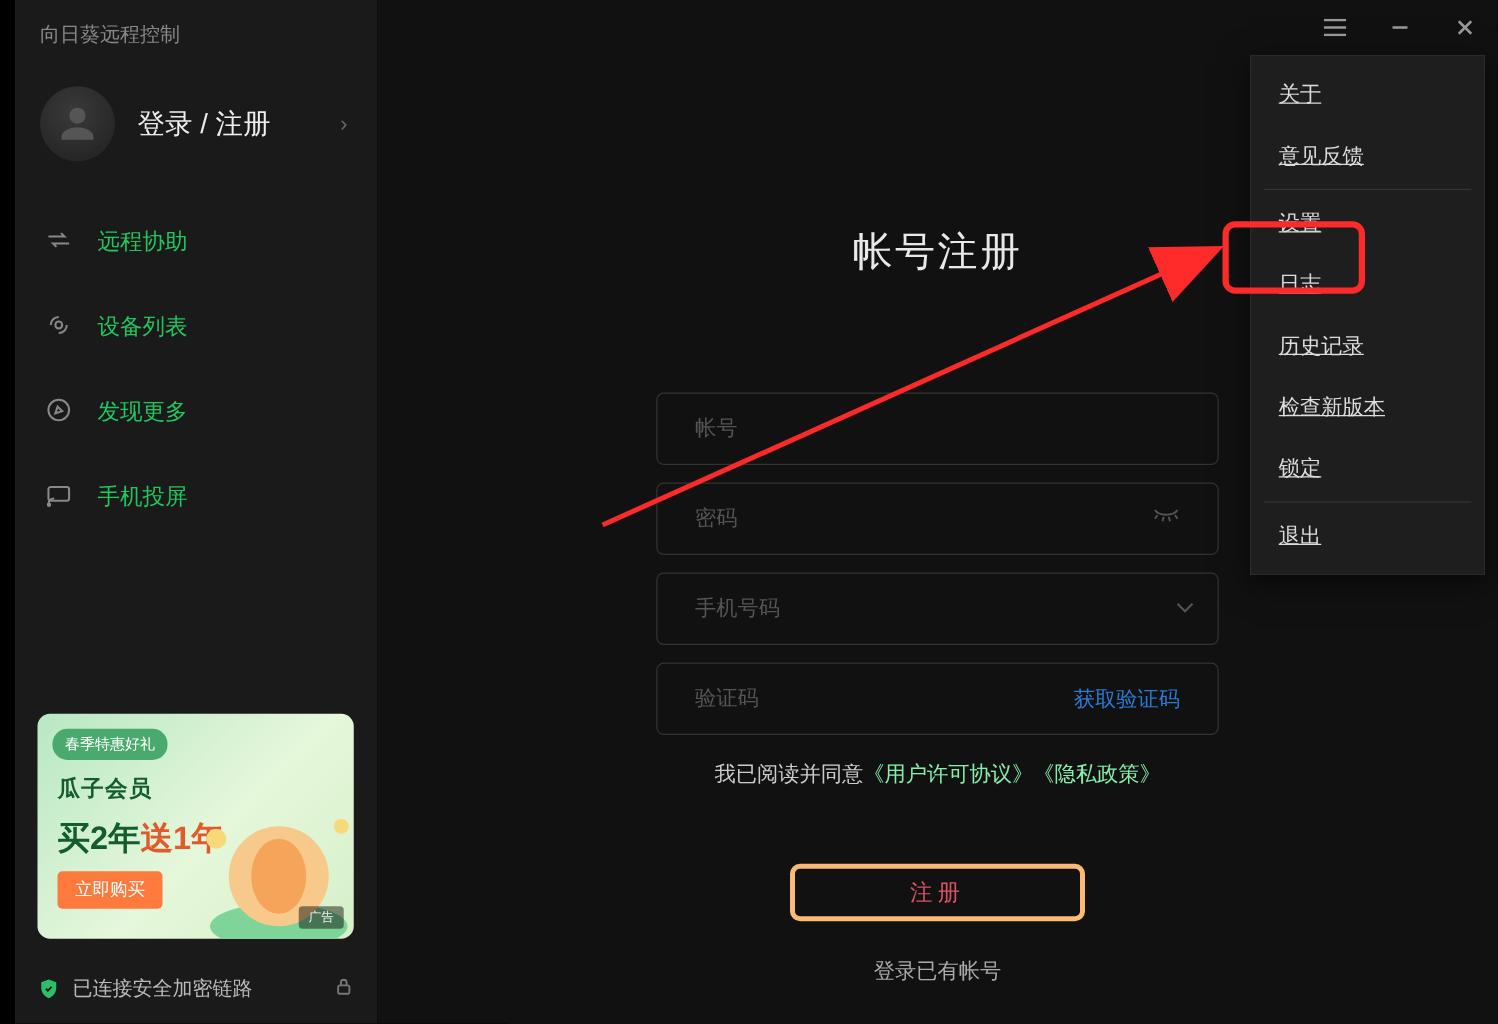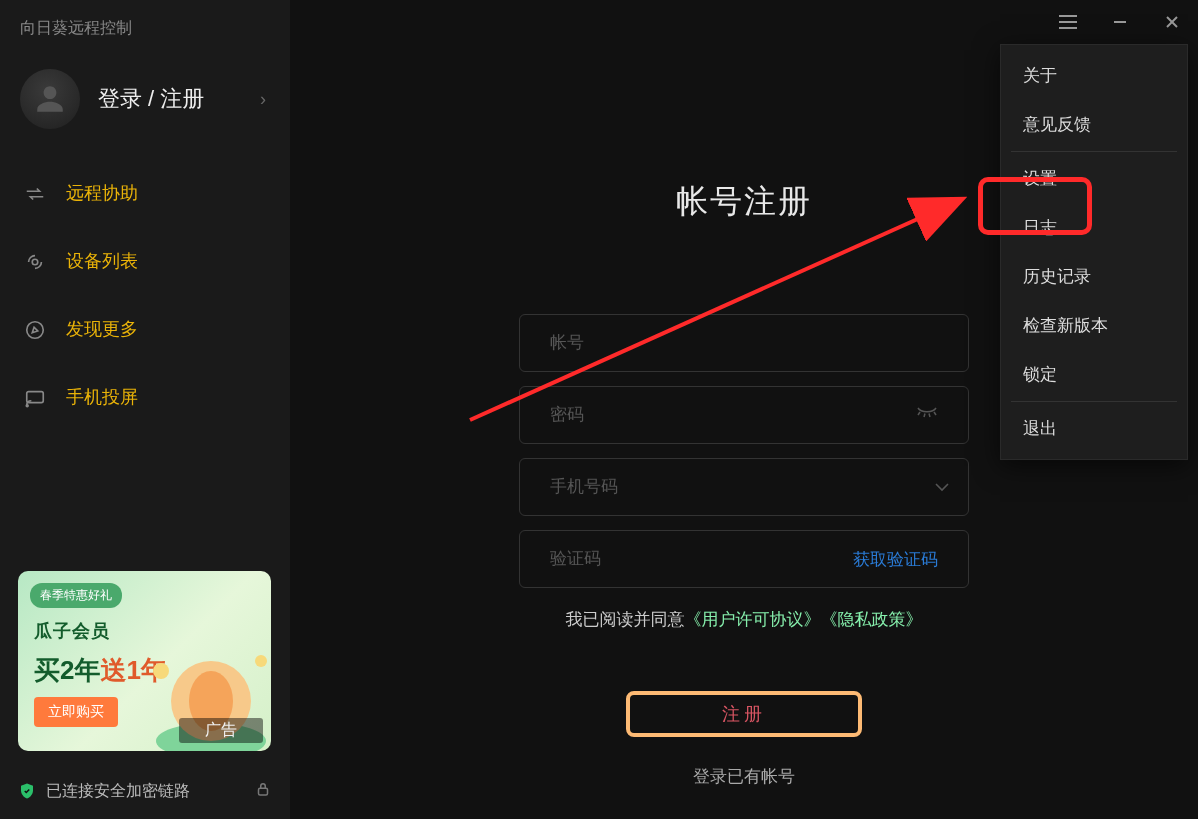--- a/index.html
+++ b/index.html
@@ -1,39 +1,39 @@
 <!DOCTYPE html>
 <html><head>
 <meta charset="utf-8">
 <style>
   * { box-sizing: border-box; margin: 0; padding: 0; }
   html, body { width: 1198px; height: 819px; overflow: hidden; font-family: "Microsoft YaHei", "PingFang SC", sans-serif; }
   body { background: #000; color: #ccc; display: flex; position: relative; }
 
   
-  .sidebar { width: 290px; height: 100%; background: #1a1a1a; display: flex; flex-direction: column; position: relative; }
+  .sidebar { width: 290px; height: 100%; background: #1a1a1a; display: flex; flex-direction: column; position: relative; margin-left: 12px; }
   .app-title { color: #888; font-size: 16px; padding: 18px 20px 10px 20px; }
   .profile-row { display: flex; align-items: center; padding: 20px 20px 30px 20px; cursor: pointer; }
   .avatar { width: 60px; height: 60px; border-radius: 50%; background: radial-gradient(circle at 45% 35%, #3a3a3a 0%, #2a2a2a 60%, #1e1e1e 100%); display:flex; align-items:center; justify-content:center; }
   .avatar svg { width: 34px; height: 34px; fill:#555; }
   .profile-text { flex:1; color: #eee; font-size: 22px; padding-left: 18px; }
   .chevron { color:#666; font-size:18px; padding-right:4px; }
 
-  .nav-item { display:flex; align-items:flex-end; padding: 22px 20px; cursor:pointer; color:#eab308; font-size:18px; }
+  .nav-item { display:flex; align-items:flex-start; padding: 22px 20px; cursor:pointer; color:#22c55e; font-size:18px; }
   .nav-item .nic { width:30px; display:flex; align-items:center; justify-content:center; margin-right:16px; color:#888; }
   .nav-item .nic svg { width:22px; height:22px; stroke:#888; fill:none; stroke-width:1.8; }
 
   .ad-card { position:absolute; bottom:68px; left:18px; width:253px; height:180px; border-radius:10px; overflow:hidden; background: linear-gradient(135deg,#b7e8c4 0%, #e6f7da 55%, #d5f0c9 100%); }
   .ad-badge { position:absolute; top:12px; left:12px; background:#4aa96c; color:#fff; font-size:12px; padding:4px 10px; border-radius:12px; }
   .ad-line1 { position:absolute; top:48px; left:16px; color:#135c2c; font-size:18px; font-weight:600; letter-spacing:1px; }
   .ad-line2 { position:absolute; top:82px; left:16px; color:#135c2c; font-size:26px; font-weight:600; }
   .ad-line2 .hl { color:#e05a2b; }
   .ad-btn { position:absolute; top:126px; left:16px; background:#ff7a3c; color:#fff; font-size:14px; padding:6px 14px; border-radius:4px; border:none; cursor:pointer; }
   .ad-graphic { position:absolute; right:-10px; bottom:-20px; width:150px; height:150px; }
-  .ad-label { position:absolute; right:8px; bottom:8px; background:rgba(0,0,0,0.45); color:#eee; font-size:16px; padding:2px 26px; border-radius:3px; }
+  .ad-label { position:absolute; right:8px; bottom:8px; background:rgba(0,0,0,0.45); color:#eee; font-size:10px; padding:2px 8px; border-radius:3px; }
 
   .status-row { position:absolute; bottom:0; left:0; right:0; height:56px; display:flex; align-items:center; padding:0 18px; color:#bbb; font-size:16px; }
   .status-row .shield { color:#2bbf6a; margin-right:10px; display:flex; }
   .status-row .lock { margin-left:auto; color:#777; }
 
   
   .main { flex:1; background:#111; position:relative; }
   .win-controls { position:absolute; top:0; right:0; height:44px; display:flex; align-items:center; }
   .win-btn { width:52px; height:44px; display:flex; align-items:center; justify-content:center; color:#888; cursor:pointer; }
 
@@ -47,21 +47,21 @@
   .code-btn { color:#2a7bd6; font-size:17px; cursor:pointer; background:none; border:none; }
 
   .agree-row { color:#ccc; font-size:17px; margin-top:6px; display:flex; align-items:center; flex-wrap:wrap; justify-content:center; }
   .agree-row a { color:#86efac; text-decoration:none; cursor:pointer; }
 
   .reg-btn { margin-top:60px; width:236px; height:46px; border:4px solid #fdba74; border-radius:8px; background:transparent; color:#d85563; font-size:18px; cursor:pointer; letter-spacing:4px; }
   .have-account { margin-top:28px; color:#aaa; font-size:17px; cursor:pointer; }
 
   
   .dropdown { position:absolute; top:44px; right:10px; width:188px; background:#1e1e1e; border:1px solid #2a2a2a; box-shadow:0 6px 24px rgba(0,0,0,0.6); z-index:50; padding:6px 0; }
-  .dd-item { padding:13px 22px; color:#ddd; font-size:17px; cursor:pointer; }
+  .dd-item { padding:13px 22px; color:#ddd; font-size:17px; cursor:pointer;text-decoration:underline; }
   .dd-sep { height:1px; background:#333; margin:2px 10px; }
 
   
   .red-rect { position:absolute; border:5px solid #ff2a2a; border-radius:10px; pointer-events:none; z-index:60; }
   
   .arrow-svg { position:absolute; z-index:55; pointer-events:none; }
 </style>
 </head>
 <body>
 

